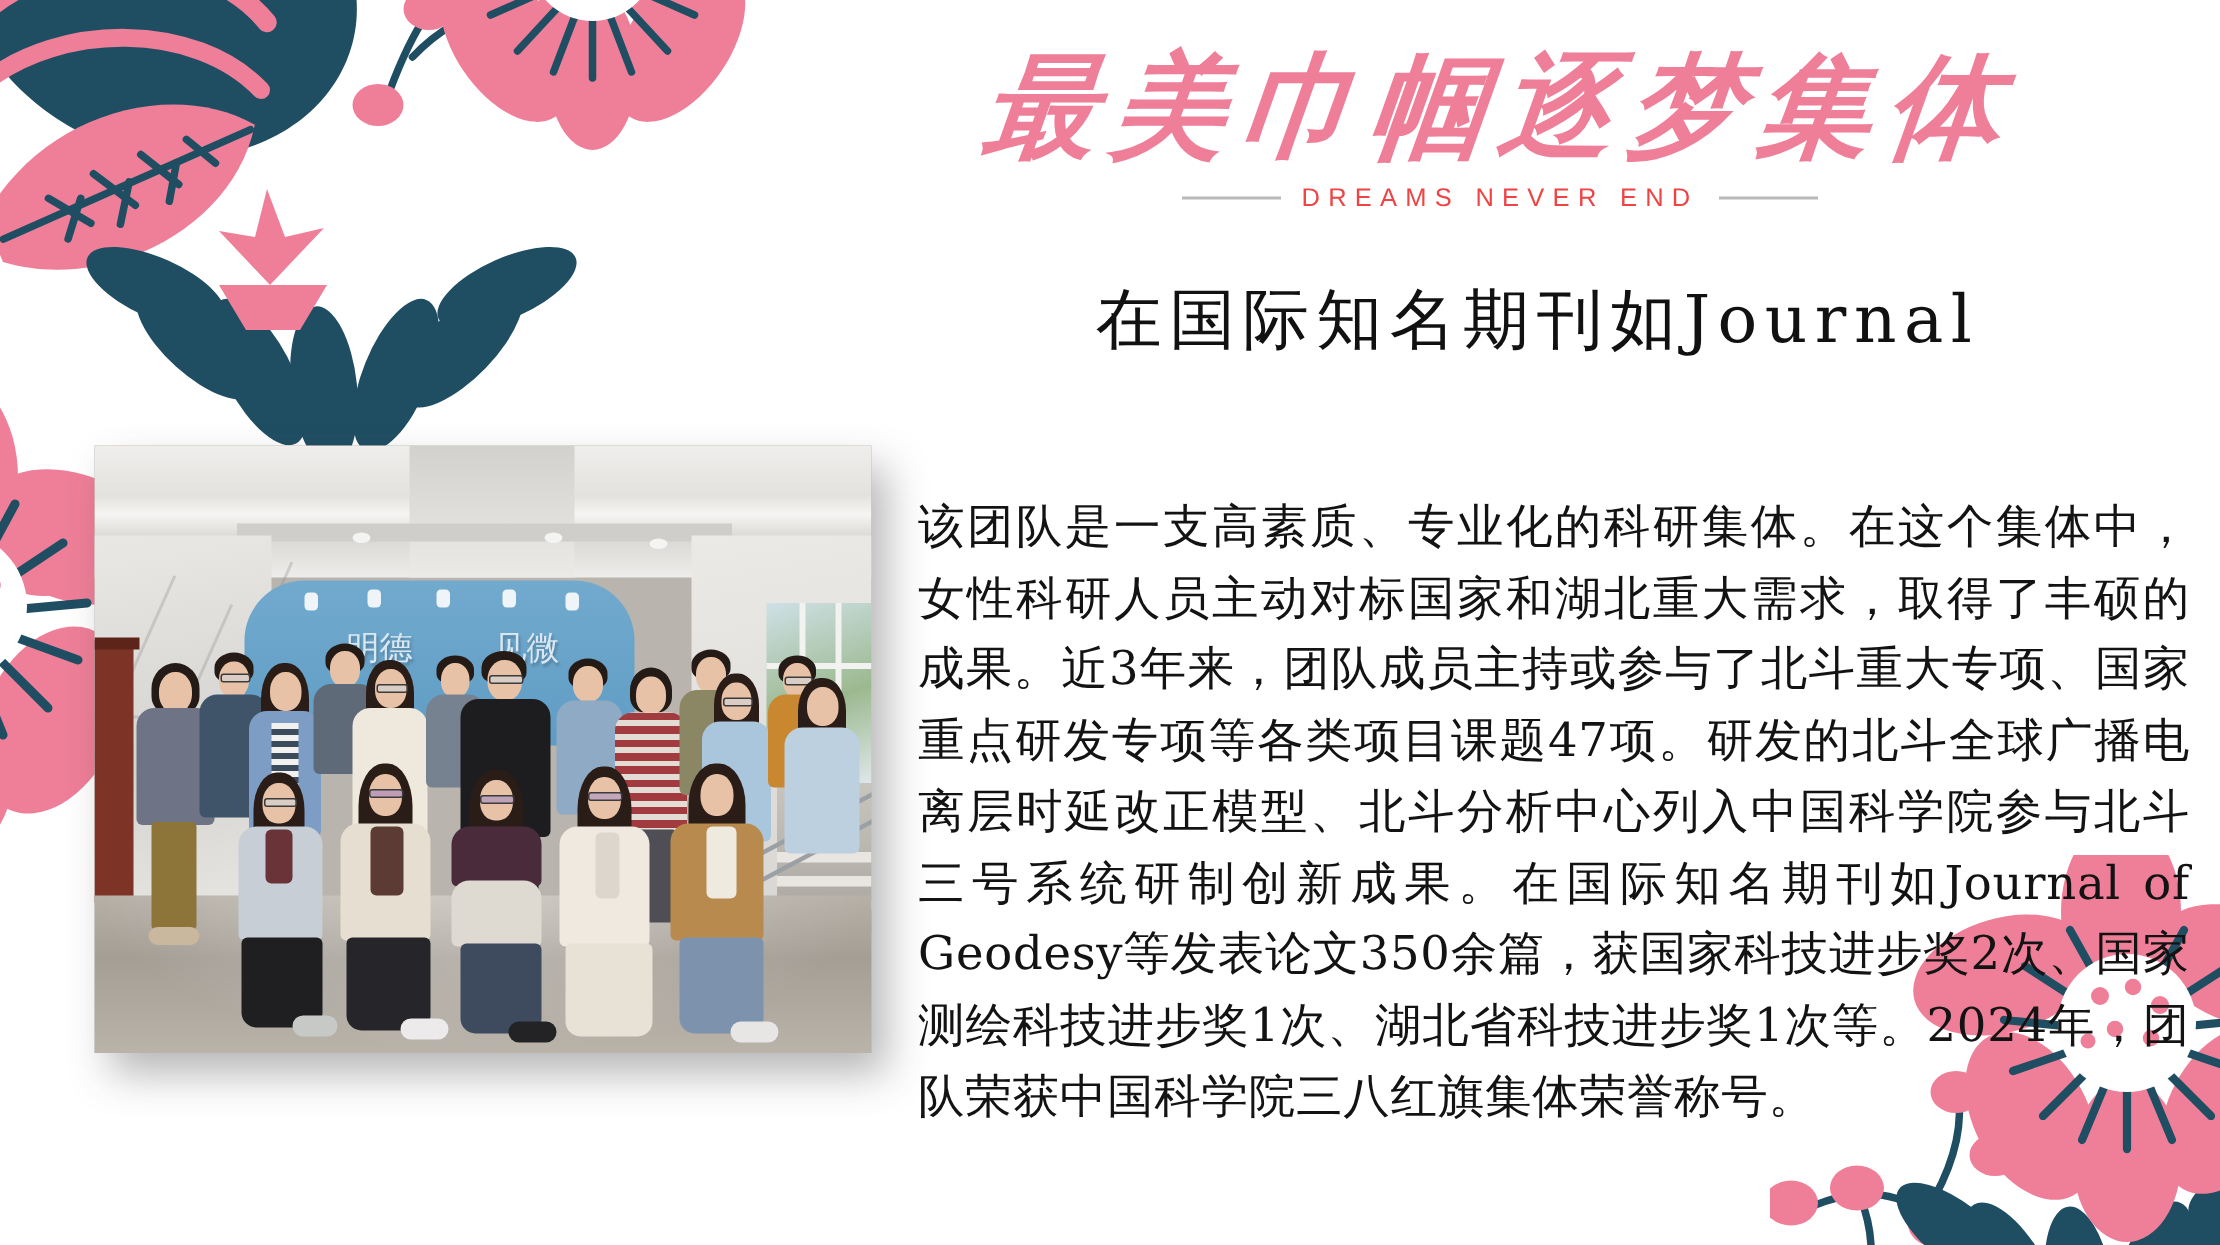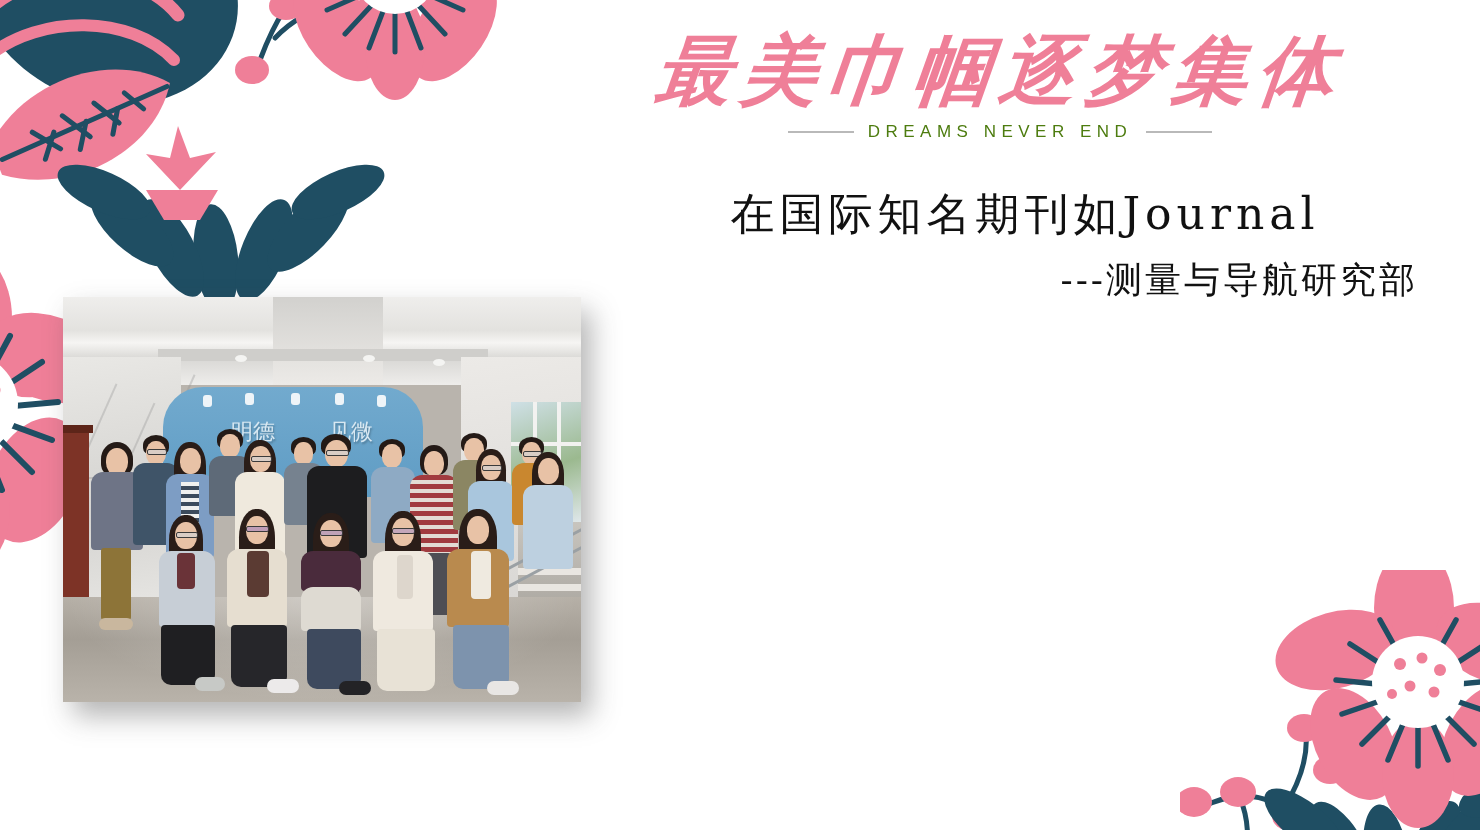--- a/index.html
+++ b/index.html
@@ -36,21 +36,21 @@
     margin:0;
     transform:skewX(-6deg);
   }
   #subtitle-row{
     display:flex;align-items:center;justify-content:center;gap:14px;
     margin-top:2px;
   }
   .sub-rule{display:block;width:66px;height:2px;background:#b9b9b9;}
   #sub-en{
     font-family:"Liberation Sans", sans-serif;
-    font-size:17px;letter-spacing:5.5px;color:#4d7c0f;
+    font-size:17px;letter-spacing:5.5px;color:#ef4444;
     white-space:nowrap;
   }
 
   
   #team-name{
     position:absolute;left:620px;top:185px;width:810px;
     text-align:center;
     font-family:"DejaVu Serif", serif;
     font-size:44px;line-height:58px;letter-spacing:5px;
     color:#111111;white-space:nowrap;
@@ -348,22 +348,22 @@
   <div id="title-block">
     <div id="main-title" class="noselect">最美巾帼逐梦集体</div>
     <div id="subtitle-row">
       <span class="sub-rule"></span>
       <span id="sub-en">DREAMS NEVER END</span>
       <span class="sub-rule"></span>
     </div>
   </div>
 
   <div id="team-name">在国际知名期刊如Journal</div>
-  <div id="team-dept">---测量与导航研究部</div>
-
+
+  <p id="body-text">该团队是一支高素质、专业化的科研集体。在这个集体中，女性科研人员主动对标国家和湖北重大需求，取得了丰硕的成果。近3年来，团队成员主持或参与了北斗重大专项、国家重点研发专项等各类项目课题47项。研发的北斗全球广播电离层时延改正模型、北斗分析中心列入中国科学院参与北斗三号系统研制创新成果。在国际知名期刊如Journal of Geodesy等发表论文350余篇，获国家科技进步奖2次、国家测绘科技进步奖1次、湖北省科技进步奖1次等。2024年，团队荣获中国科学院三八红旗集体荣誉称号。</p>
 
   <div id="photo-frame" title="团队合影">
     <div id="photo">
 
       <div class="p" id="ph-ceiling"></div>
       <div class="p" id="ph-beam"></div>
       <div class="p" id="ph-beam2"></div>
       <div class="p spot" style="left:90px;top:62px;"></div>
       <div class="p spot" style="left:172px;top:58px;"></div>
       <div class="p spot" style="left:300px;top:58px;"></div>

